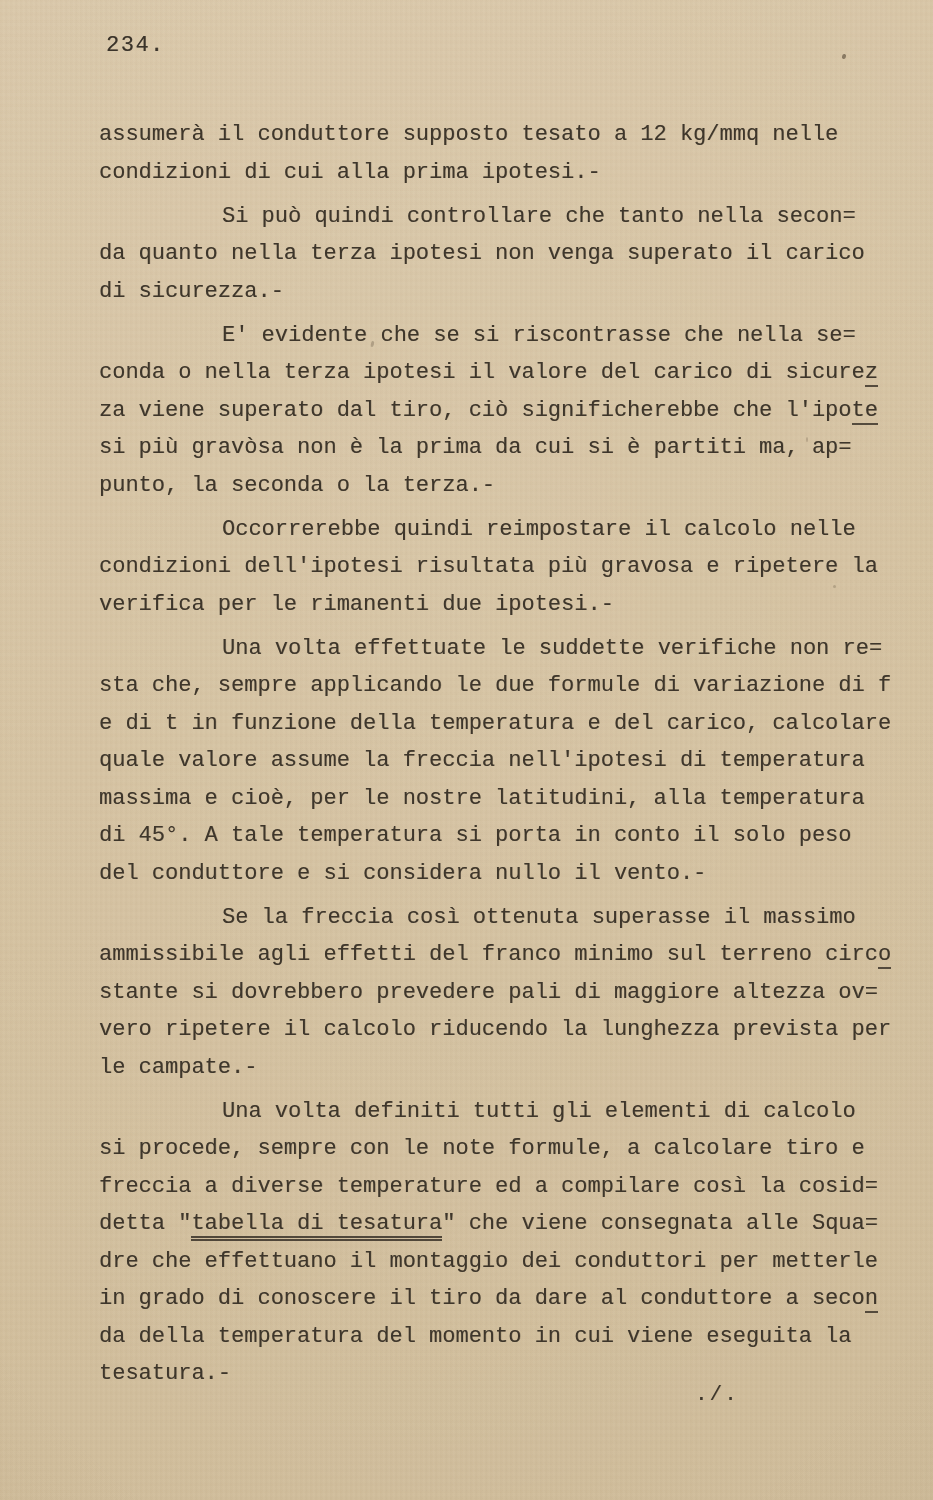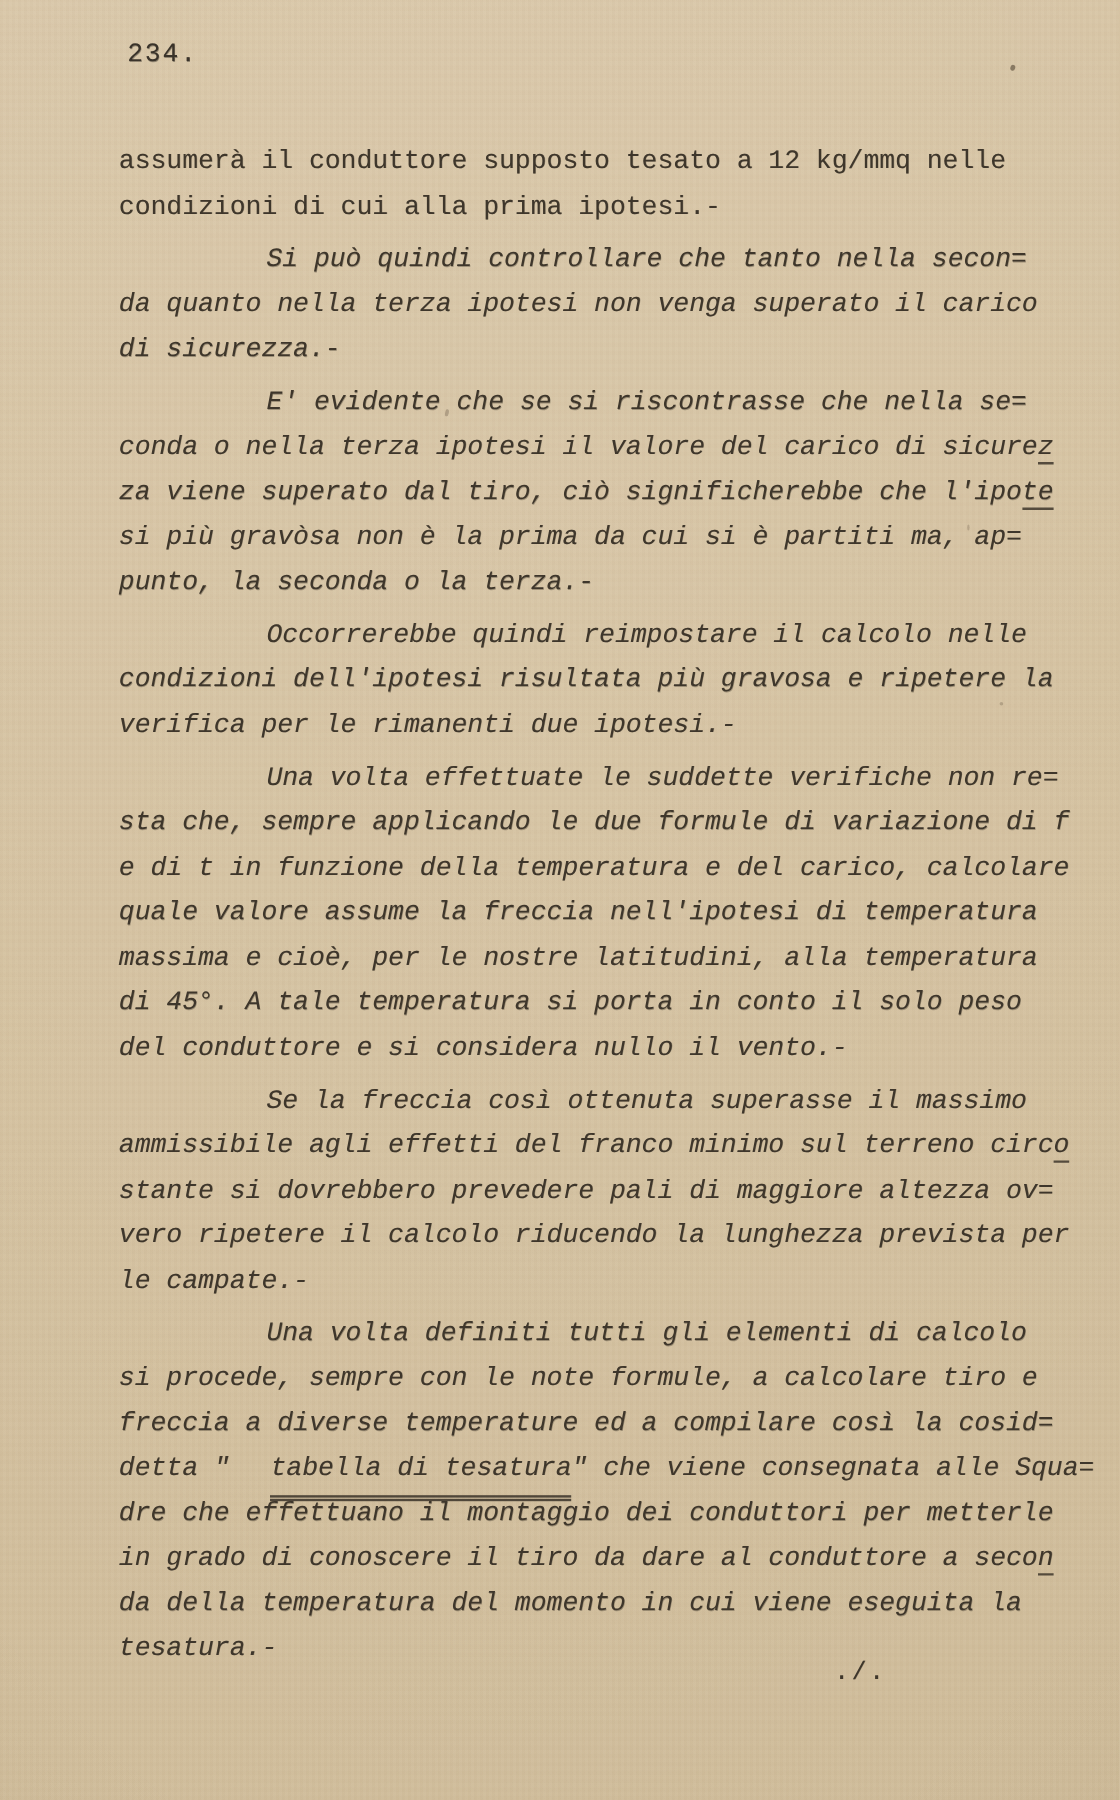--- a/index.html
+++ b/index.html
@@ -37,30 +37,29 @@
     left: 99px;
     top: 116px;
     width: 760px;
     font-size: 22px;
     line-height: 37.5px;
     color: #3e362b;
     white-space: pre;
     text-shadow: 0.4px 0.3px 0 rgba(62,54,43,0.38);
   }
   .para { margin: 0; }
-  .para + .para { margin-top: 6.5px; font-style: italic; }
+  .para + .para { margin-top: 6.5px; }
   .para.indent .line.first { padding-left: 123px; }
   .line { height: 37.5px; }
   .u1 {
     border-bottom: 2px solid rgba(62,54,43,0.85);
   }
   .u2 {
     border-bottom: 5px double rgba(62,54,43,0.88);
-    padding-bottom: 10px;
-    margin-left: 34px;
+    padding-bottom: 0px;
   }
   .continuation-mark {
     position: absolute;
     left: 695px;
     top: 1383px;
     font-size: 21px;
     letter-spacing: 2px;
     color: #3e362b;
     text-shadow: 0.4px 0.3px 0 rgba(62,54,43,0.38);
   }

